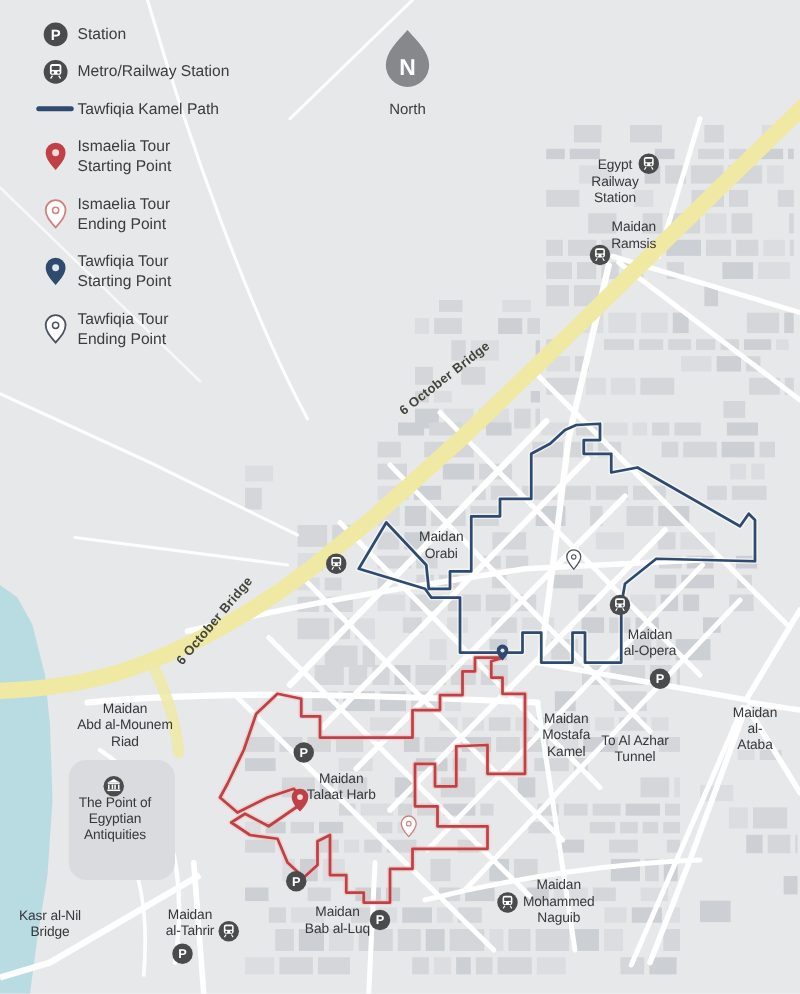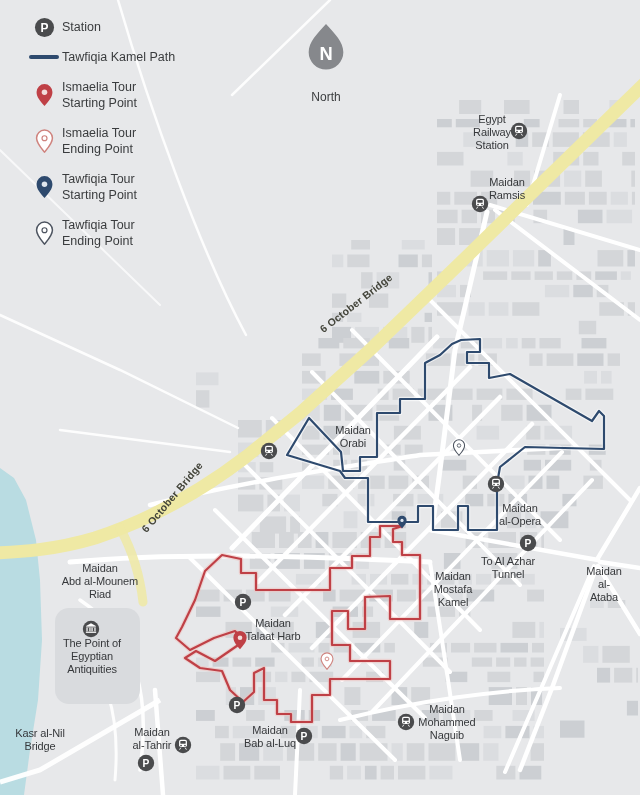--- a/index.html
+++ b/index.html
@@ -23,21 +23,21 @@
   .pin{position:absolute;transform:translate(-50%,-100%);line-height:0;}
   
   #legend{position:absolute;left:26px;top:12px;}
   .lrow{display:flex;align-items:center;min-height:30px;}
   .lrow.tall{min-height:46px;}
   .licol{width:36px;display:flex;justify-content:center;align-items:center;flex:0 0 36px;line-height:0;}
   .ltext{font-size:12.5px;line-height:1.3;color:#3a3c3e;white-space:pre-line;}
   .lswatch{display:inline-block;width:30px;height:3.5px;border-radius:2px;}
   
   #north{position:absolute;left:300px;top:22px;width:52px;text-align:center;}
-  #north .nlabel{font-size:12px;color:#3a3c3e;margin-top:12px;}
+  #north .nlabel{font-size:12px;color:#3a3c3e;margin-top:1px;}
 </style>
 </head>
 <body>
 
 <div id="stage">
 
   <svg id="map-svg" width="640" height="795" viewBox="0 0 640 795">
     <rect x="0" y="0" width="640" height="795" fill="#e7e8ea"></rect>
 
     <g id="blocks">
@@ -454,20 +454,33 @@
         <span class="licol">
             <span class="licon"><svg width="21" height="21" viewBox="-11 -11 22 22">
                 <circle cx="0" cy="0" r="10" fill="#4a4b4d"></circle>
                 <text x="0" y="4.3" font-size="12.5" font-weight="bold" fill="#fff" text-anchor="middle" font-family="Liberation Sans, sans-serif">P</text>
               </svg></span>
           </span>
         <span class="ltext">Station</span>
       </div>
       <div class="lrow">
         <span class="licol">
+            <span class="licon"><svg width="21" height="21" viewBox="-11 -11 22 22">
+                <circle cx="0" cy="0" r="10" fill="#4a4b4d"></circle>
+                <rect x="-4.8" y="-6.5" width="9.6" height="9" rx="2.2" fill="#fff"></rect>
+                <rect x="-3.3" y="-4.9" width="6.6" height="3.4" rx="0.6" fill="#4a4b4d"></rect>
+                <circle cx="-2.4" cy="0.6" r="1.05" fill="#4a4b4d"></circle>
+                <circle cx="2.4" cy="0.6" r="1.05" fill="#4a4b4d"></circle>
+                <path d="M-2.6,3.2 L-4.2,5.7 M2.6,3.2 L4.2,5.7" stroke="#fff" stroke-width="1.1"></path>
+              </svg></span>
+          </span>
+        <span class="ltext">Metro/Railway Station</span>
+      </div>
+      <div class="lrow">
+        <span class="licol">
             <span class="lswatch" style="background: rgb(46, 74, 110);"></span>
           </span>
         <span class="ltext">Tawfiqia Kamel Path</span>
       </div>
       <div class="lrow tall">
         <span class="licol">
             <span class="lpin"><svg width="19" height="24" viewBox="-10 -25 20 26">
                 <path d="M0,0 C-4.6,-5.4 -8.6,-9.6 -8.6,-15.2 A8.6,8.6 0 1,1 8.6,-15.2 C8.6,-9.6 4.6,-5.4 0,0 Z" fill="#bf4046"></path>
                 <circle cx="0" cy="-15" r="3" fill="#f2dcda"></circle>
               </svg></span>
@@ -508,32 +521,32 @@
     </div>
 
     <div id="north">
       <span id="north-glyph"><svg width="46" height="52" viewBox="-11 -17 22 27">
             <path d="M0,-16 C4.5,-11 9,-6.8 9,-1.3 A9,9 0 1,1 -9,-1.3 C-9,-6.8 -4.5,-11 0,-16 Z" fill="#86888c"></path>
             <text x="0" y="2.8" font-size="9.5" font-weight="bold" fill="#fff" text-anchor="middle" font-family="Liberation Sans, sans-serif">N</text>
           </svg></span>
       <div class="nlabel">North</div>
     </div>
 
-  <div class="map-label" style="left: 492px; top: 132px;">Egypt
+  <div class="map-label" style="left: 492px; top: 146px;">Egypt
 Railway
 Station</div>
       <div class="map-label" style="left: 507px; top: 189px;">Maidan
 Ramsis</div>
       <div class="map-label bridge-label" style="left: 356px; top: 303px; transform: translate(-50%, -50%) rotate(-38deg);">6 October Bridge</div>
       <div class="map-label bridge-label" style="left: 172px; top: 497px; transform: translate(-50%, -50%) rotate(-50deg);">6 October Bridge</div>
       <div class="map-label" style="left: 353px; top: 437px;">Maidan
 Orabi</div>
       <div class="map-label" style="left: 520px; top: 515px;">Maidan
 al-Opera</div>
-      <div class="map-label" style="left: 508px; top: 568px;">To Al Azhar
+      <div class="map-label" style="left: 508px; top: 600px;">To Al Azhar
 Tunnel</div>
       <div class="map-label" style="left: 453px; top: 589px;">Maidan
 Mostafa
 Kamel</div>
       <div class="map-label" style="left: 604px; top: 584px;">Maidan
 al-Ataba</div>
       <div class="map-label" style="left: 100px; top: 581px;">Maidan
 Abd al-Mounem
 Riad</div>
       <div class="map-label" style="left: 92px; top: 656px;">The Point of

